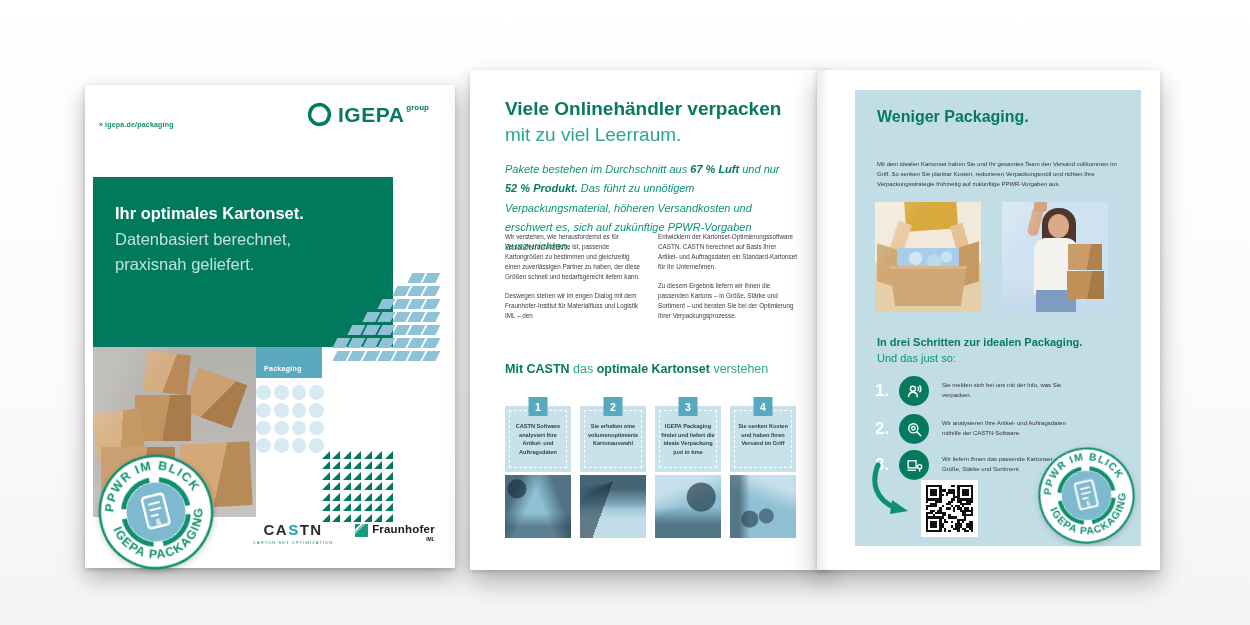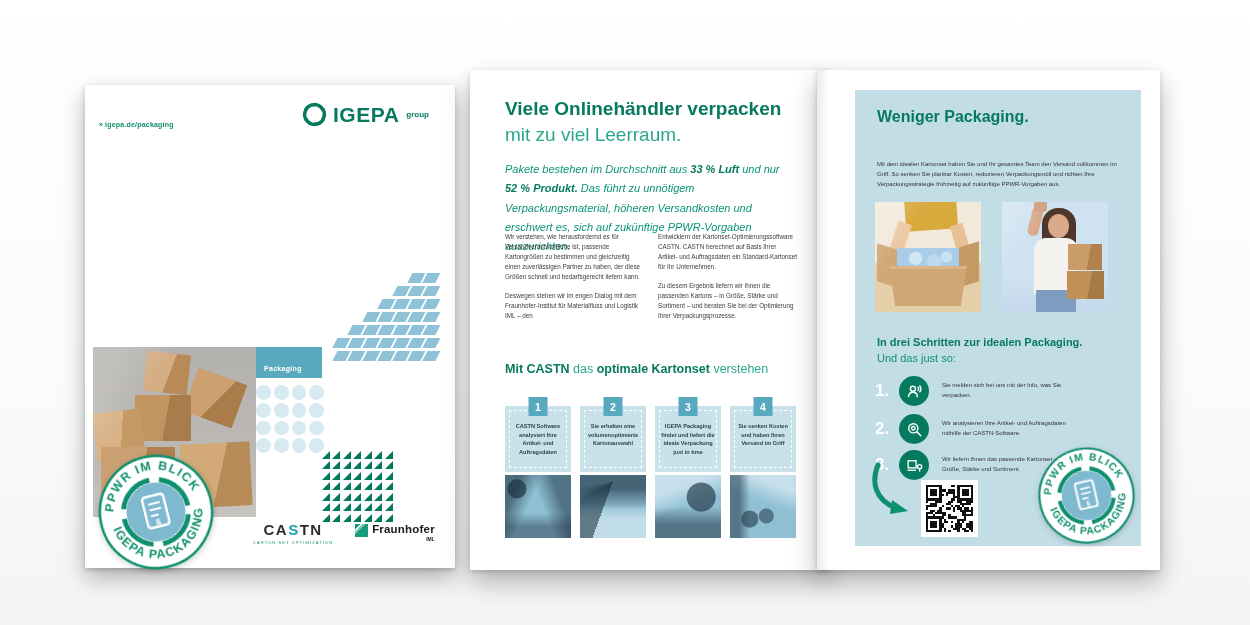--- a/index.html
+++ b/index.html
@@ -8,24 +8,24 @@
     background:linear-gradient(180deg,#ffffff 0%,#fbfbfb 60%,#f4f4f4 100%);
     font-family:"Liberation Sans",sans-serif;
     -webkit-font-smoothing:antialiased;
   }
   .page{position:absolute;background:#fff;}
   
   #cover{left:85px;top:85px;width:370px;height:483px;
     box-shadow:0 10px 22px rgba(0,0,0,.28),0 2px 5px rgba(0,0,0,.18);}
   .cover-url{position:absolute;left:14px;top:36px;font-size:7px;color:#0e8f6d;font-weight:bold;letter-spacing:.2px;}
   .cover-url .arr{font-size:7px;margin-right:2px;}
-  .igepa-logo{position:absolute;right:26px;top:16px;display:flex;align-items:center;}
+  .igepa-logo{position:absolute;right:26px;top:16px;display:flex;align-items:flex-start;}
   .igepa-logo svg{width:27px;height:27px;margin-right:5px;}
   .igepa-word{font-size:21px;font-weight:bold;color:#067a5f;letter-spacing:.5px;line-height:27px;}
-  .igepa-group{font-size:8px;font-weight:bold;color:#067a5f;margin-left:7px;line-height:14px;}
+  .igepa-group{font-size:8px;font-weight:bold;color:#067a5f;margin-left:2px;line-height:14px;}
   .green-block{position:absolute;left:8px;top:92px;width:300px;height:170px;background:#00795c;z-index:1;}
   .green-block .headline{position:absolute;left:22px;top:24px;font-size:16.5px;line-height:1.55;}
   .hl-b{color:#ffffff;font-weight:bold;display:block;}
   .hl-r{color:rgba(230,243,239,.85);display:block;}
   .stairs{position:absolute;left:250px;top:188px;width:116px;height:96px;z-index:2;}
   .stairs i{position:absolute;width:13px;height:9.5px;background:#8fc2d6;transform:skewX(-27deg);}
   .boxes-photo{position:absolute;left:8px;top:262px;width:163px;height:170px;background:linear-gradient(180deg,#b3b1ae 0%,#bdbab6 70%,#c8c4bf 100%);overflow:hidden;}
   .bx{position:absolute;}
   .circles{position:absolute;left:171px;top:300px;width:68px;height:68px;display:grid;grid-template-columns:repeat(4,1fr);grid-template-rows:repeat(4,1fr);gap:3px;}
   .circles i{border-radius:50%;background:#d8eaf1;}
@@ -151,20 +151,27 @@
         <path d="M50 13 A37 37 0 0 1 81 32" transform="rotate(60 50 50)"></path>
         <path d="M50 13 A37 37 0 0 1 81 32" transform="rotate(120 50 50)"></path>
         <path d="M50 13 A37 37 0 0 1 81 32" transform="rotate(180 50 50)"></path>
         <path d="M50 13 A37 37 0 0 1 81 32" transform="rotate(240 50 50)"></path>
         <path d="M50 13 A37 37 0 0 1 81 32" transform="rotate(300 50 50)"></path>
       </g>
     </svg>
     <span class="igepa-word">IGEPA</span>
     <span class="igepa-group">group</span>
   </div>
+  <div class="green-block">
+    <div class="headline">
+      <span class="hl-b">Ihr optimales Kartonset.</span>
+      <span class="hl-r">Datenbasiert berechnet,</span>
+      <span class="hl-r">praxisnah geliefert.</span>
+    </div>
+  </div>
   <div class="stairs">
       <i style="left: 75px; top: 0px;"></i>
       <i style="left: 90px; top: 0px;"></i>
       <i style="left: 60px; top: 13px;"></i>
       <i style="left: 75px; top: 13px;"></i>
       <i style="left: 90px; top: 13px;"></i>
       <i style="left: 45px; top: 26px;"></i>
       <i style="left: 60px; top: 26px;"></i>
       <i style="left: 75px; top: 26px;"></i>
       <i style="left: 90px; top: 26px;"></i>
@@ -312,21 +319,21 @@
       </div>
     </div>
   </div>
 </div>
 
 <div class="page" id="spread-left">
   <div class="p2-h1">
     <span class="t1">Viele Onlinehändler verpacken</span>
     <span class="t2">mit zu viel Leerraum.</span>
   </div>
-  <div class="lead"><span>Pakete bestehen im Durchschnitt aus </span><b>33 % Luft</b><span> und nur </span><b>52 % Produkt.</b><span> Das führt zu unnötigem Verpackungsmaterial, höheren Versandkosten und erschwert es, sich auf zukünftige PPWR-Vorgaben auszurichten.</span></div>
+  <div class="lead"><span>Pakete bestehen im Durchschnitt aus </span><b>67 % Luft</b><span> und nur </span><b>52 % Produkt.</b><span> Das führt zu unnötigem Verpackungsmaterial, höheren Versandkosten und erschwert es, sich auf zukünftige PPWR-Vorgaben auszurichten.</span></div>
   <div class="cols">
     <div class="col">
       <p>Wir verstehen, wie herausfordernd es für Versandverantwortliche ist, passende Kartongrößen zu bestimmen und gleichzeitig einen zuverlässigen Partner zu haben, der diese Größen schnell und bedarfsgerecht liefern kann.</p>
       <p>Deswegen stehen wir im engen Dialog mit dem Fraunhofer-Institut für Materialfluss und Logistik IML – den</p>
     </div>
     <div class="col">
       <p>Entwicklern der Kartonset-Optimierungssoftware CASTN. CASTN berechnet auf Basis Ihrer Artikel- und Auftragsdaten ein Standard-Kartonset für Ihr Unternehmen.</p>
       <p>Zu diesem Ergebnis liefern wir Ihnen die passenden Kartons – in Größe, Stärke und Sortiment – und beraten Sie bei der Optimierung Ihrer Verpackungsprozesse.</p>
     </div>
   </div>

